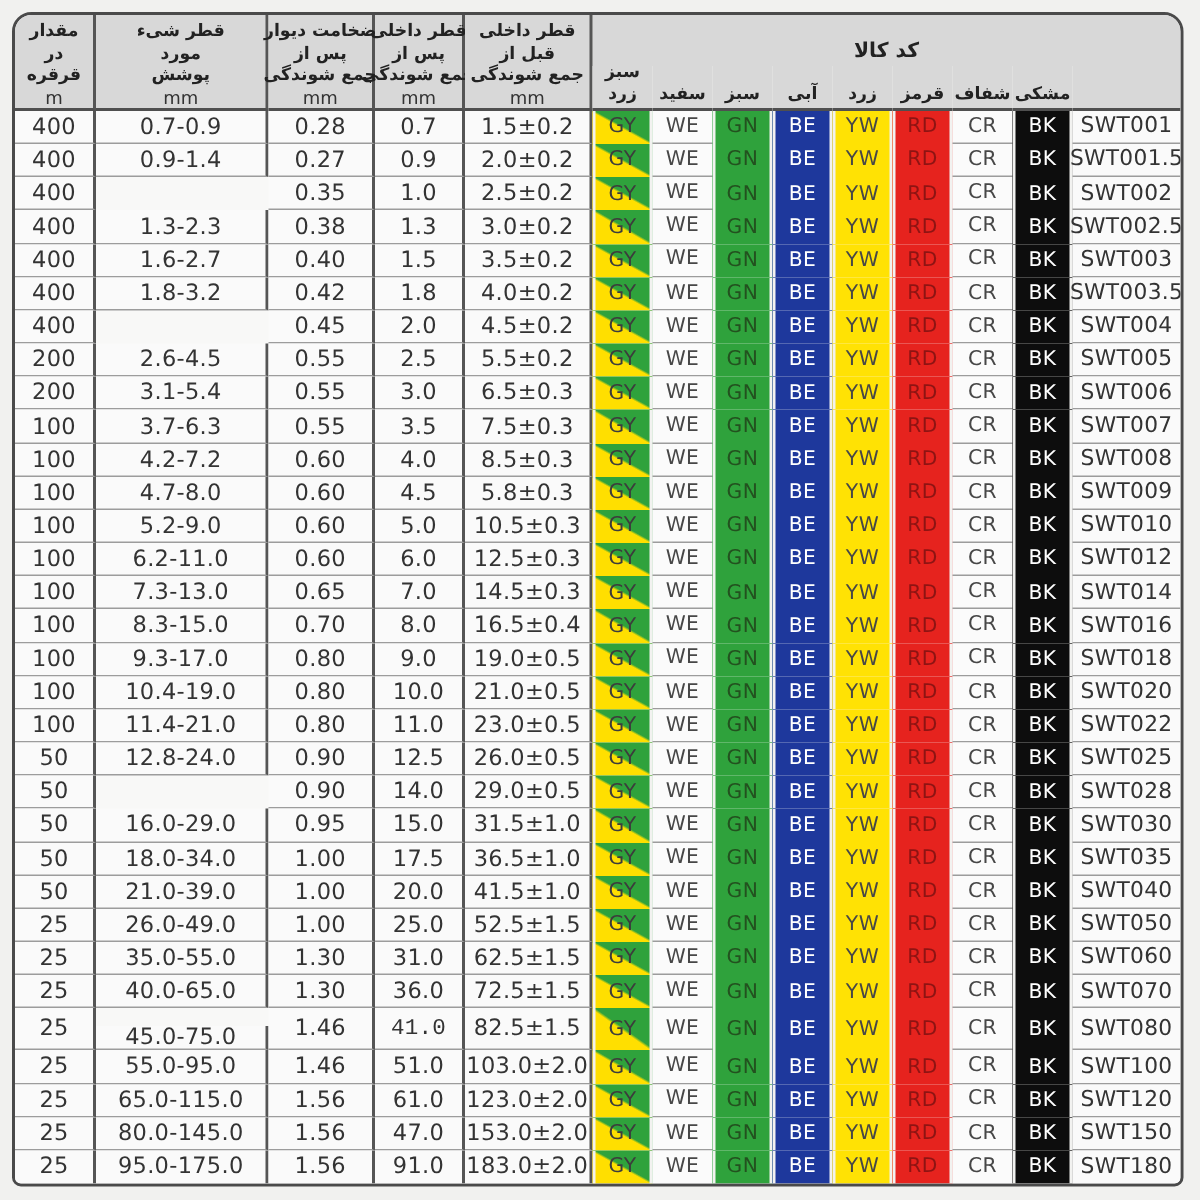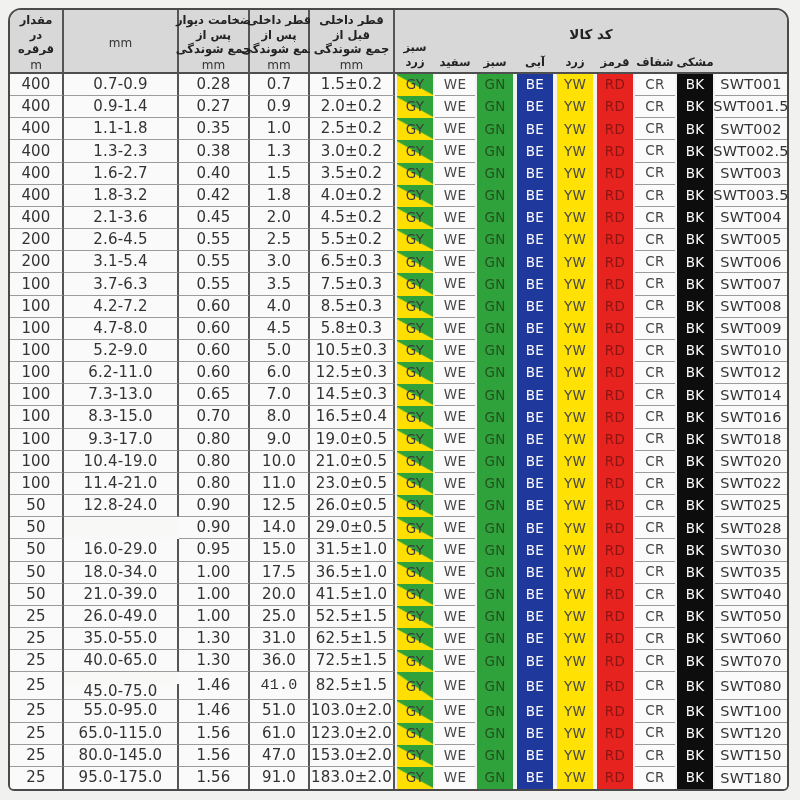--- a/index.html
+++ b/index.html
@@ -68,20 +68,25 @@
     <div class="hcell code-h">کد کالا</div>
   <div class="hcell left-h" style="grid-area: 1 / 1 / span 2;">
         <div class="hlines">
           <div class="hline">مقدار</div>
           <div class="hline">در</div>
           <div class="hline">قرقره</div>
         </div>
         <div class="unit">m</div>
       </div>
       <div class="hcell left-h" style="grid-area: 1 / 2 / span 2;">
+        <div class="hlines">
+          <div class="hline">قطر شیء</div>
+          <div class="hline">مورد</div>
+          <div class="hline">پوشش</div>
+        </div>
         <div class="unit">mm</div>
       </div>
       <div class="hcell left-h" style="grid-area: 1 / 3 / span 2;">
         <div class="hlines">
           <div class="hline">ضخامت دیوار</div>
           <div class="hline">پس از</div>
           <div class="hline">جمع شوندگی</div>
         </div>
         <div class="unit">mm</div>
       </div>
@@ -149,21 +154,20 @@
       <div class="dcell ccell" style="grid-area: 4 / 6; background: linear-gradient(to right top, rgb(255, 223, 0) 48%, rgb(47, 162, 60) 52%); color: rgb(60, 60, 60);">GY</div>
       <div class="dcell ccell band-white rline" style="grid-area: 4 / 7; color: rgb(71, 71, 71);">WE</div>
       <div class="dcell ccell" style="grid-area: 4 / 8; background: rgb(47, 162, 60); color: rgb(35, 81, 31);">GN</div>
       <div class="dcell ccell" style="grid-area: 4 / 9; background: rgb(30, 56, 156); color: rgb(255, 255, 255);">BE</div>
       <div class="dcell ccell" style="grid-area: 4 / 10; background: rgb(255, 226, 4); color: rgb(71, 71, 71);">YW</div>
       <div class="dcell ccell" style="grid-area: 4 / 11; background: rgb(230, 35, 30); color: rgb(142, 20, 19);">RD</div>
       <div class="dcell ccell band-white rline" style="grid-area: 4 / 12; color: rgb(71, 71, 71);">CR</div>
       <div class="dcell ccell" style="grid-area: 4 / 13; background: rgb(13, 13, 13); color: rgb(255, 255, 255);">BK</div>
       <div class="dcell code-cell rline" style="grid-area: 4 / 14;">SWT001.5</div>
       <div class="dcell vline rline" style="grid-area: 5 / 1;">400</div>
-      <div class="dcell vline rline" style="grid-area: 5 / 2;">1.1-1.8</div>
       <div class="dcell vline rline" style="grid-area: 5 / 3;">0.35</div>
       <div class="dcell vline rline" style="grid-area: 5 / 4;">1.0</div>
       <div class="dcell vline rline" style="grid-area: 5 / 5;">2.5±0.2</div>
       <div class="dcell ccell" style="grid-area: 5 / 6; background: linear-gradient(to right top, rgb(255, 223, 0) 48%, rgb(47, 162, 60) 52%); color: rgb(60, 60, 60);">GY</div>
       <div class="dcell ccell band-white rline" style="grid-area: 5 / 7; color: rgb(71, 71, 71);">WE</div>
       <div class="dcell ccell" style="grid-area: 5 / 8; background: rgb(47, 162, 60); color: rgb(35, 81, 31);">GN</div>
       <div class="dcell ccell" style="grid-area: 5 / 9; background: rgb(30, 56, 156); color: rgb(255, 255, 255);">BE</div>
       <div class="dcell ccell" style="grid-area: 5 / 10; background: rgb(255, 226, 4); color: rgb(71, 71, 71);">YW</div>
       <div class="dcell ccell" style="grid-area: 5 / 11; background: rgb(230, 35, 30); color: rgb(142, 20, 19);">RD</div>
       <div class="dcell ccell band-white rline" style="grid-area: 5 / 12; color: rgb(71, 71, 71);">CR</div>
@@ -205,21 +209,20 @@
       <div class="dcell ccell" style="grid-area: 8 / 6; background: linear-gradient(to right top, rgb(255, 223, 0) 48%, rgb(47, 162, 60) 52%); color: rgb(60, 60, 60);">GY</div>
       <div class="dcell ccell band-white rline" style="grid-area: 8 / 7; color: rgb(71, 71, 71);">WE</div>
       <div class="dcell ccell" style="grid-area: 8 / 8; background: rgb(47, 162, 60); color: rgb(35, 81, 31);">GN</div>
       <div class="dcell ccell" style="grid-area: 8 / 9; background: rgb(30, 56, 156); color: rgb(255, 255, 255);">BE</div>
       <div class="dcell ccell" style="grid-area: 8 / 10; background: rgb(255, 226, 4); color: rgb(71, 71, 71);">YW</div>
       <div class="dcell ccell" style="grid-area: 8 / 11; background: rgb(230, 35, 30); color: rgb(142, 20, 19);">RD</div>
       <div class="dcell ccell band-white rline" style="grid-area: 8 / 12; color: rgb(71, 71, 71);">CR</div>
       <div class="dcell ccell" style="grid-area: 8 / 13; background: rgb(13, 13, 13); color: rgb(255, 255, 255);">BK</div>
       <div class="dcell code-cell rline" style="grid-area: 8 / 14;">SWT003.5</div>
       <div class="dcell vline rline" style="grid-area: 9 / 1;">400</div>
-      <div class="dcell vline rline" style="grid-area: 9 / 2;">2.1-3.6</div>
       <div class="dcell vline rline" style="grid-area: 9 / 3;">0.45</div>
       <div class="dcell vline rline" style="grid-area: 9 / 4;">2.0</div>
       <div class="dcell vline rline" style="grid-area: 9 / 5;">4.5±0.2</div>
       <div class="dcell ccell" style="grid-area: 9 / 6; background: linear-gradient(to right top, rgb(255, 223, 0) 48%, rgb(47, 162, 60) 52%); color: rgb(60, 60, 60);">GY</div>
       <div class="dcell ccell band-white rline" style="grid-area: 9 / 7; color: rgb(71, 71, 71);">WE</div>
       <div class="dcell ccell" style="grid-area: 9 / 8; background: rgb(47, 162, 60); color: rgb(35, 81, 31);">GN</div>
       <div class="dcell ccell" style="grid-area: 9 / 9; background: rgb(30, 56, 156); color: rgb(255, 255, 255);">BE</div>
       <div class="dcell ccell" style="grid-area: 9 / 10; background: rgb(255, 226, 4); color: rgb(71, 71, 71);">YW</div>
       <div class="dcell ccell" style="grid-area: 9 / 11; background: rgb(230, 35, 30); color: rgb(142, 20, 19);">RD</div>
       <div class="dcell ccell band-white rline" style="grid-area: 9 / 12; color: rgb(71, 71, 71);">CR</div>

